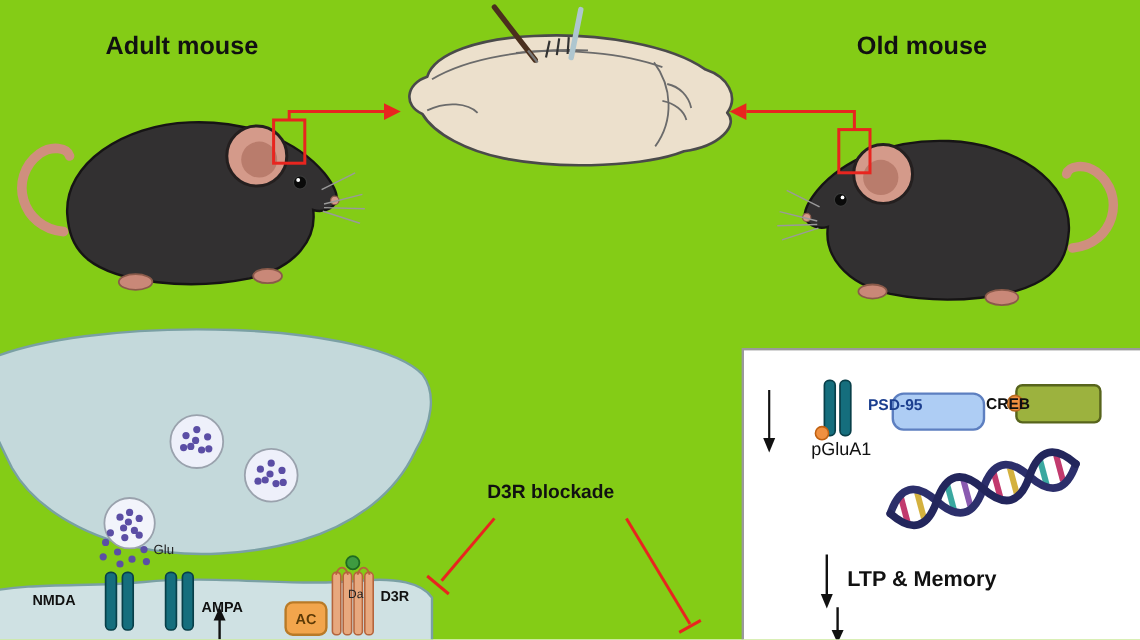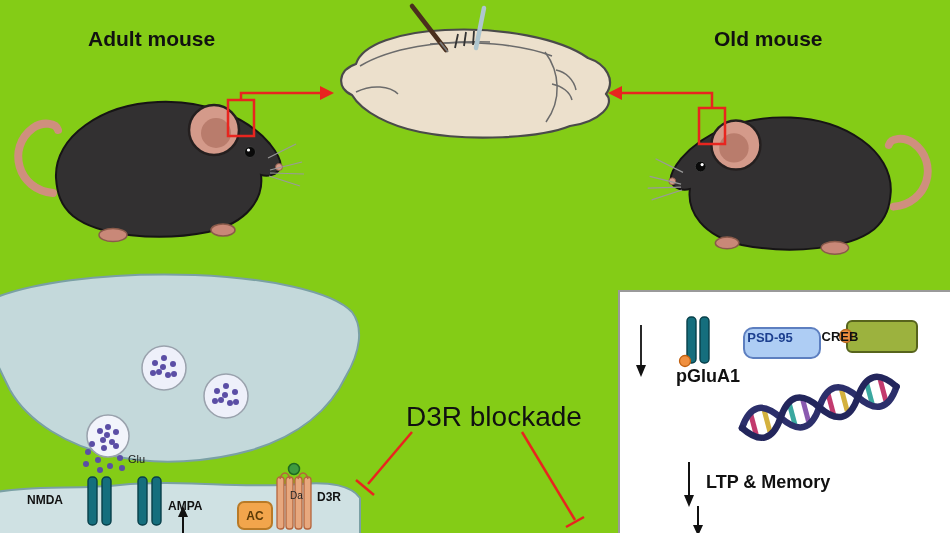--- a/index.html
+++ b/index.html
@@ -1,28 +1,28 @@
 <!DOCTYPE html>
 <html><head>
 <meta charset="utf-8">
 <style>
   html,body{margin:0;padding:0;background:#fff;}
   #canvas{position:relative;width:950px;height:533px;background:#84cc16;overflow:hidden;
           font-family:"Liberation Sans",sans-serif;}
   #art{position:absolute;left:0;top:0;}
   .label{position:absolute;color:#111;white-space:nowrap;line-height:1;}
   .title{font-size:21px;font-weight:bold;}
-  .blockade{font-size:28px;font-weight:normal;}
+  .blockade{font-size:16px;font-weight:bold;}
   .receptor-lab{font-size:12px;font-weight:bold;}
   .tiny{font-size:11px;font-weight:normal;color:#222;}
   .boxed{display:flex;align-items:center;justify-content:center;}
   .ac-lab{font-size:12px;font-weight:bold;color:#5c3a06;}
   .psd-lab{font-size:13px;font-weight:bold;color:#1c3f8f;}
   .creb-lab{font-size:13px;font-weight:bold;color:#101010;}
-  .pglua1-lab{font-size:18px;font-weight:bold;color:#111;}
+  .pglua1-lab{font-size:15px;font-weight:normal;color:#111;}
   .ltp-lab{font-size:18px;font-weight:bold;color:#111;}
 </style>
 </head>
 <body>
 
 <div id="canvas">
 
 <svg id="art" width="950" height="533" viewBox="0 0 950 533">
   <defs>
     <g id="mouse">
@@ -228,17 +228,17 @@
 <div class="label blockade" style="left:406px;top:403px;">D3R blockade</div>
 
 <div class="label tiny" style="left:128px;top:454px;">Glu</div>
 <div class="label receptor-lab" style="left:27px;top:494px;">NMDA</div>
 <div class="label receptor-lab" style="left:168px;top:500px;">AMPA</div>
 <div class="label boxed ac-lab" style="left:238px;top:502px;width:34px;height:27px;">AC</div>
 <div class="label tiny" style="left:290px;top:450px;font-size:10px;margin-top:41px;">Da</div>
 <div class="label receptor-lab" style="left:317px;top:491px;text-align:right;">D3R</div>
 
 <div class="label pglua1-lab" style="left:676px;top:367px;">pGluA1</div>
-<div class="label boxed psd-lab" style="left:732px;top:328px;width:76px;height:19px;">PSD-95</div>
+<div class="label boxed psd-lab" style="left:708px;top:328px;width:76px;height:19px;">PSD-95</div>
 <div class="label boxed creb-lab" style="left:805px;top:321px;width:70px;height:31px;">CREB</div>
 <div class="label ltp-lab" style="left:706px;top:473px;">LTP &amp; Memory</div>
 
 </div>
 
 </body></html>

